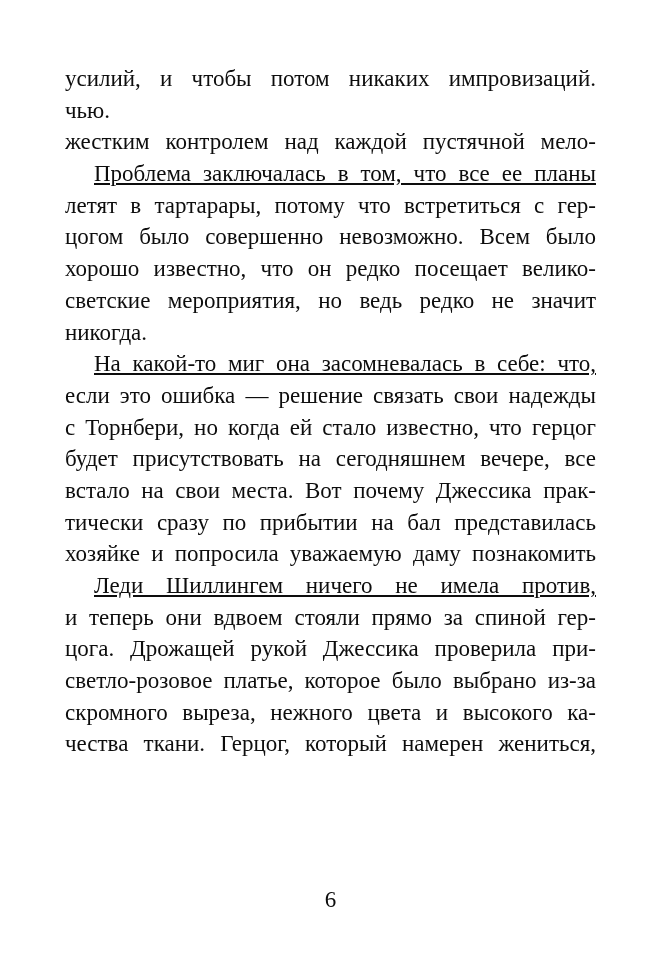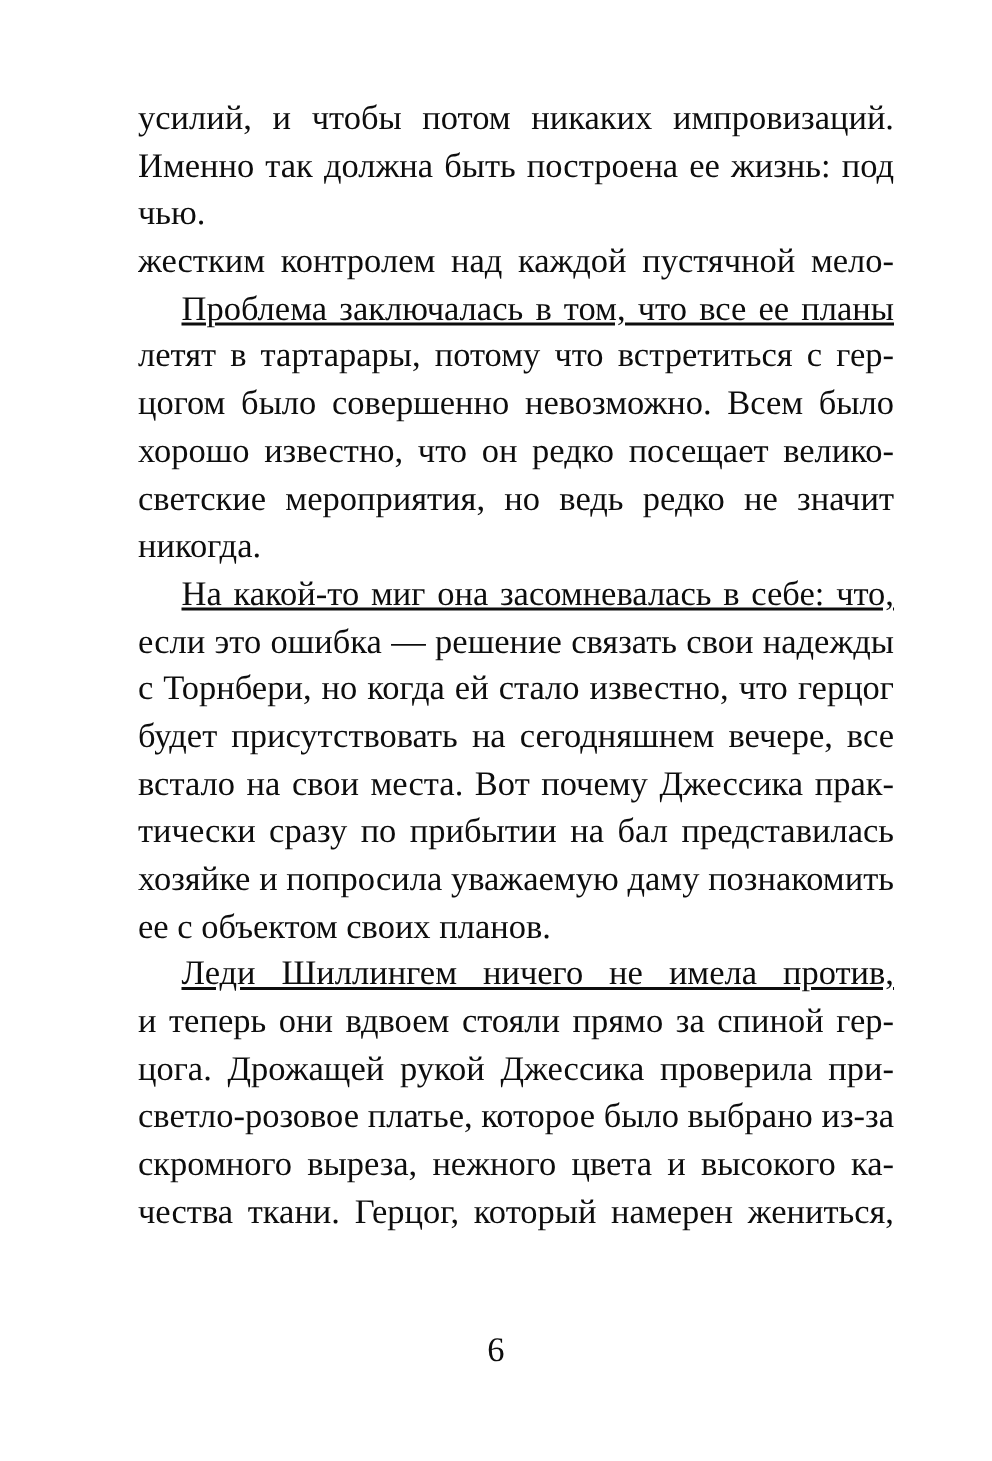--- a/index.html
+++ b/index.html
@@ -21,21 +21,20 @@
     left: 65px;
     top: 63px;
     width: 531px;
     font-size: 23px;
     line-height: 31.7px;
   }
   .line {
     height: 31.7px;
     overflow: hidden;
     text-align: left;
-    margin-left: 27px;
   }
   .line.j {
     text-align: justify;
     text-align-last: justify;
     -moz-text-align-last: justify;
   }
   .line.ind {
     text-indent: 29px;
     text-decoration: underline;
   }
@@ -48,37 +47,35 @@
     font-size: 23px;
     line-height: 31.7px;
   }
 </style>
 </head>
 <body>
 
 <div class="page">
   <div class="text-block">
       <div class="line j">усилий, и чтобы потом никаких импровизаций.</div>
-      <div class="line j">Именно так должна быть построена ее жизнь: под</div>
       <div class="line">чью.</div>
       <div class="line j">жестким контролем над каждой пустячной мело-</div>
       <div class="line j ind">Проблема заключалась в том, что все ее планы</div>
       <div class="line j">летят в тартарары, потому что встретиться с гер-</div>
       <div class="line j">цогом было совершенно невозможно. Всем было</div>
       <div class="line j">хорошо известно, что он редко посещает велико-</div>
       <div class="line j">светские мероприятия, но ведь редко не значит</div>
       <div class="line">никогда.</div>
       <div class="line j ind">На какой-то миг она засомневалась в себе: что,</div>
       <div class="line j">если это ошибка — решение связать свои надежды</div>
       <div class="line j">с Торнбери, но когда ей стало известно, что герцог</div>
       <div class="line j">будет присутствовать на сегодняшнем вечере, все</div>
       <div class="line j">встало на свои места. Вот почему Джессика прак-</div>
       <div class="line j">тически сразу по прибытии на бал представилась</div>
       <div class="line j">хозяйке и попросила уважаемую даму познакомить</div>
-      <div class="line">ее с объектом своих планов.</div>
       <div class="line j ind">Леди Шиллингем ничего не имела против,</div>
       <div class="line j">и теперь они вдвоем стояли прямо за спиной гер-</div>
       <div class="line j">цога. Дрожащей рукой Джессика проверила при-</div>
       <div class="line j">светло-розовое платье, которое было выбрано из-за</div>
       <div class="line j">скромного выреза, нежного цвета и высокого ка-</div>
       <div class="line j">чества ткани. Герцог, который намерен жениться,</div>
     </div>
   <div class="page-number">6</div>
 </div>
 

